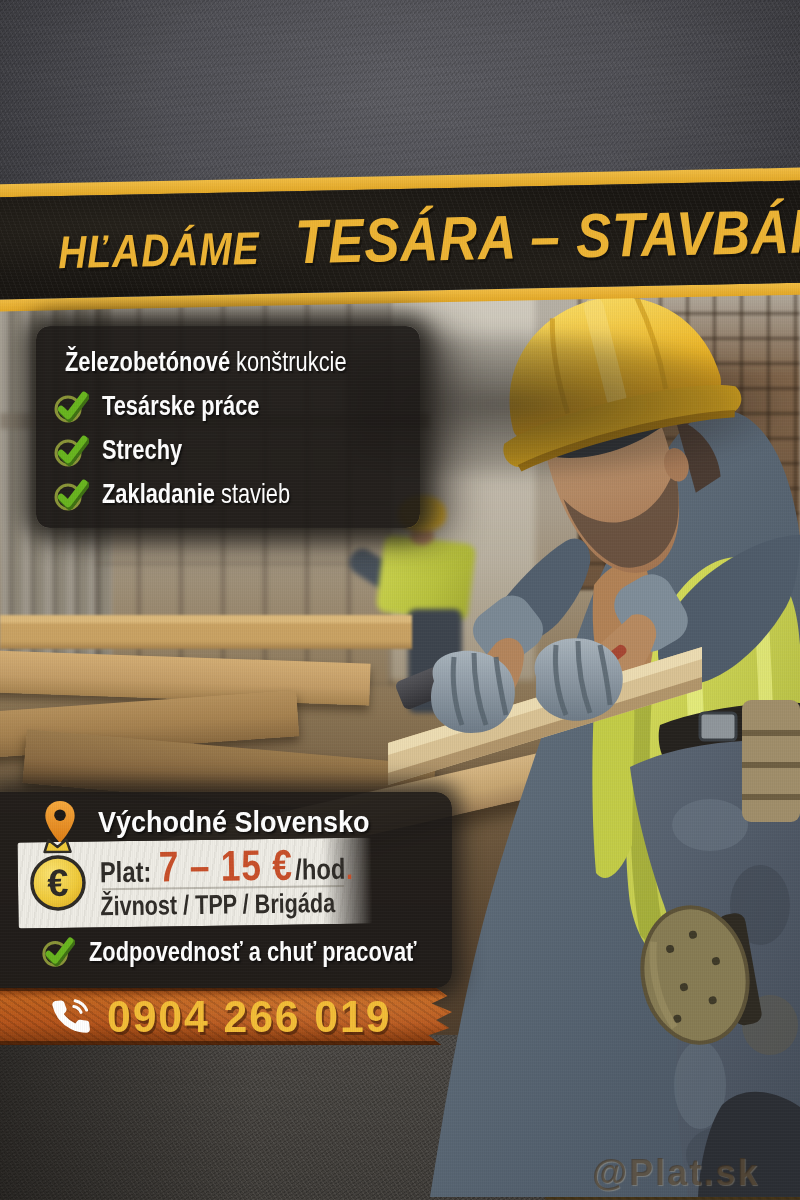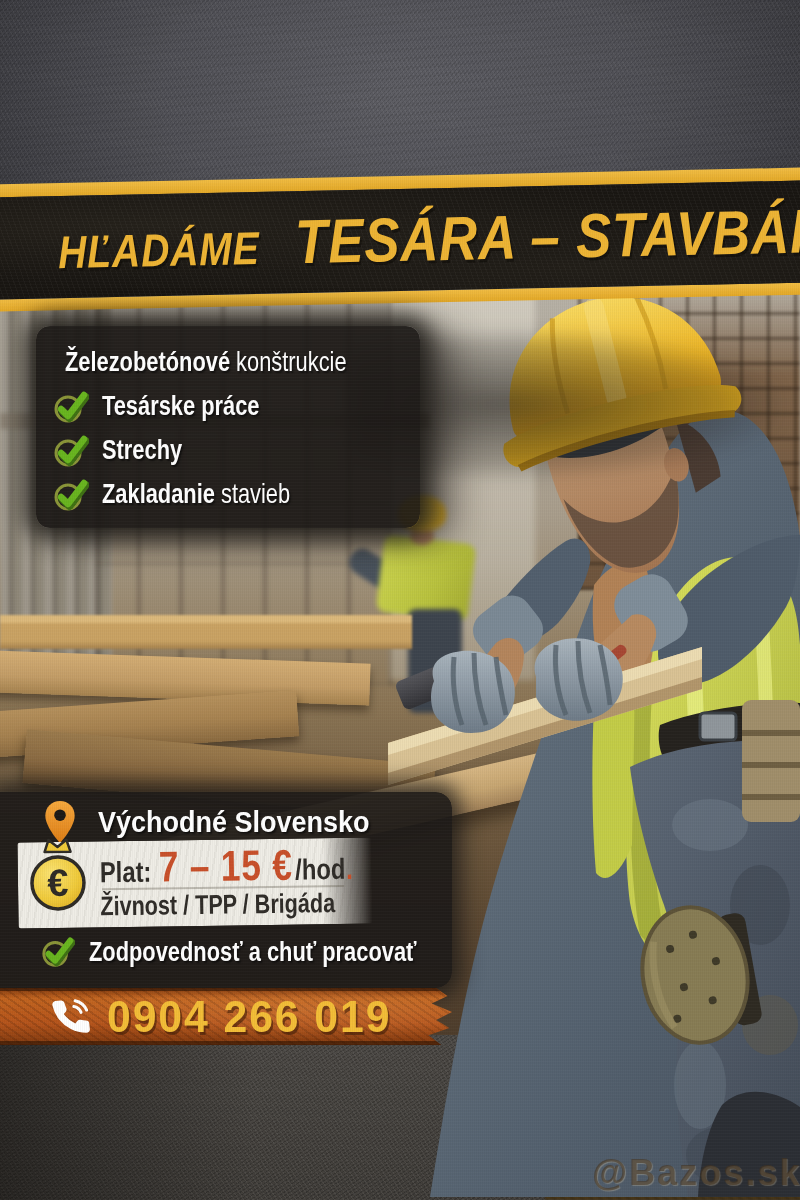--- a/index.html
+++ b/index.html
@@ -410,14 +410,14 @@
   <div class="phone">
     <svg width="42" height="42" viewBox="0 0 24 24" style="transform:rotate(-6deg)">
       <path d="M22 16.92v3a2 2 0 0 1-2.18 2 19.79 19.79 0 0 1-8.63-3.07 19.5 19.5 0 0 1-6-6 19.79 19.79 0 0 1-3.07-8.67A2 2 0 0 1 4.11 2h3a2 2 0 0 1 2 1.72 12.84 12.84 0 0 0 .7 2.81 2 2 0 0 1-.45 2.11L8.09 9.91a16 16 0 0 0 6 6l1.27-1.27a2 2 0 0 1 2.11-.45 12.84 12.84 0 0 0 2.81.7A2 2 0 0 1 22 16.92z" fill="#ffffff"></path>
       <path d="M14.2 6.2 a5.5 5.5 0 0 1 3.8 3.8" stroke="#ffffff" stroke-width="1.7" fill="none" stroke-linecap="round"></path>
       <path d="M15.3 3 a9.5 9.5 0 0 1 6 6" stroke="#ffffff" stroke-width="1.7" fill="none" stroke-linecap="round"></path>
     </svg>
     <span class="phone-number">0904 266 019</span>
   </div>
 
   <div class="grain"></div>
-  <div class="watermark">@Bazos.sk</div>
+  <div class="watermark">@Plat.sk</div>
 </div>
 
 </body></html>

